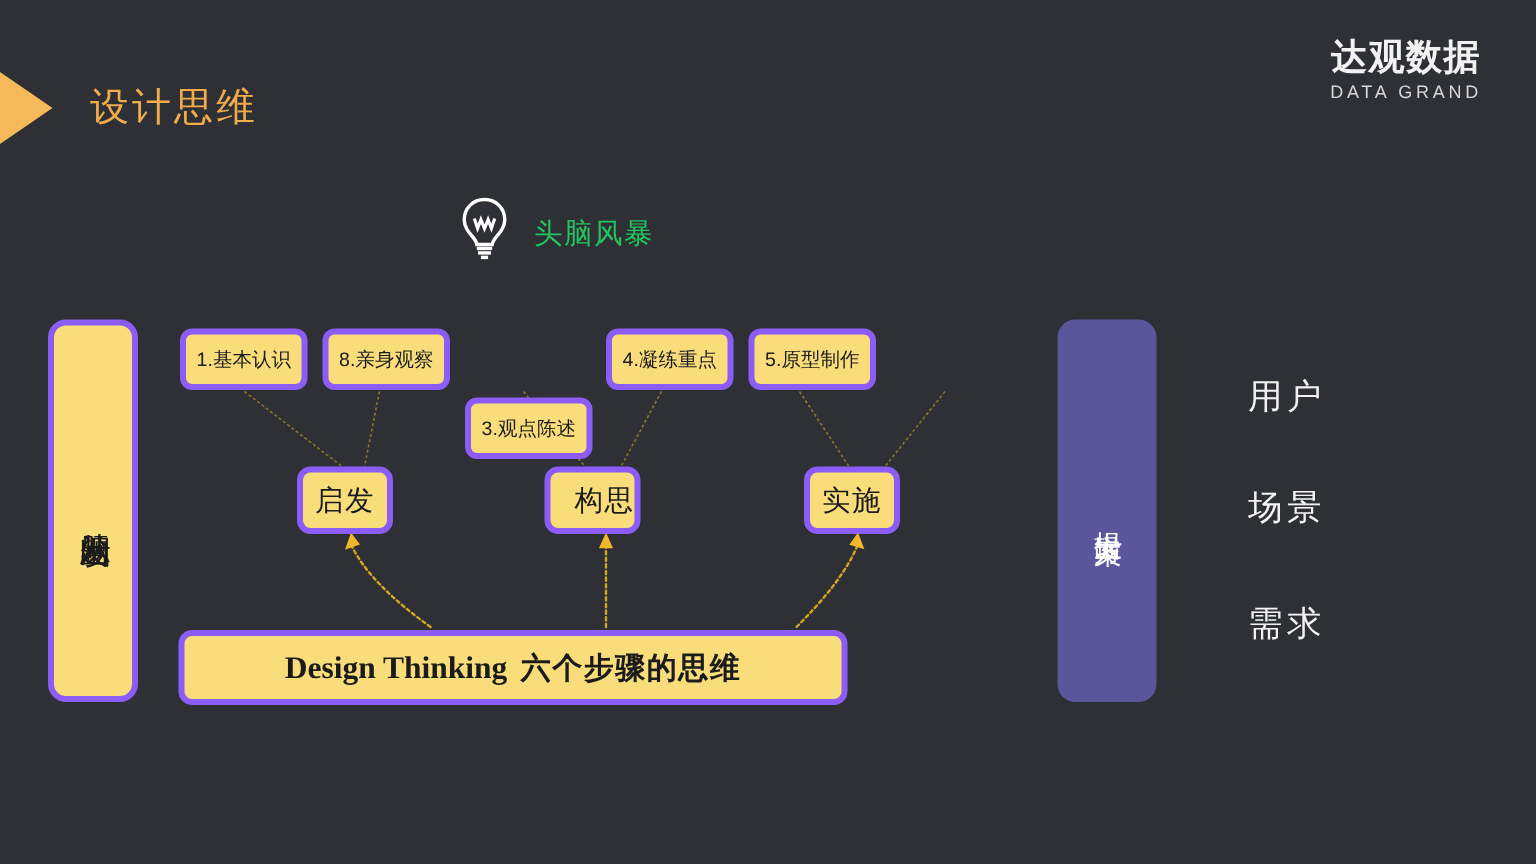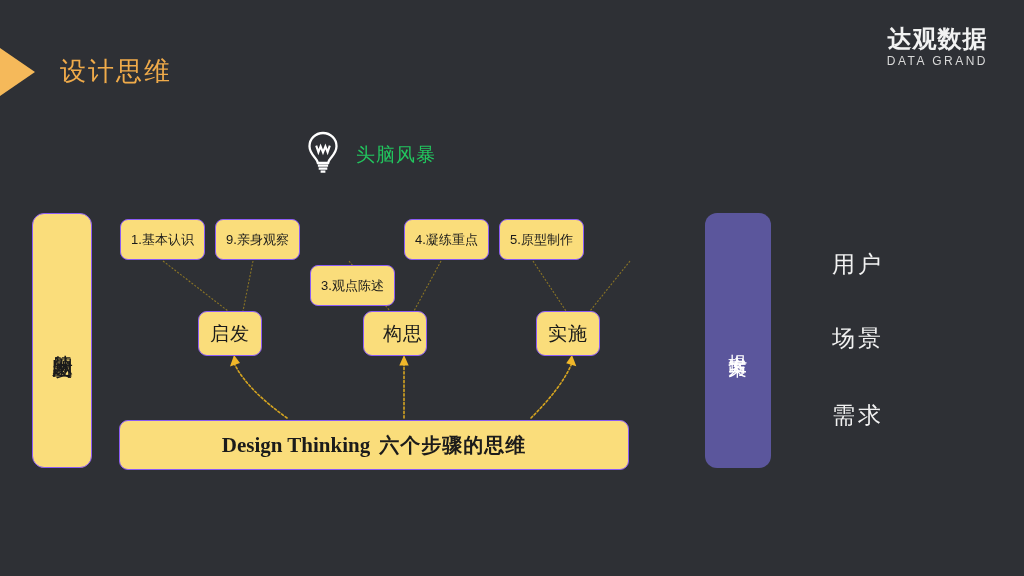--- a/index.html
+++ b/index.html
@@ -74,21 +74,21 @@
   #brainstorm .bs-label {
     font-size: 19px;
     color: #22c55e;
     letter-spacing: 1px;
   }
 
   
   .ybox {
     position: absolute;
     background: #fadd7b;
-    border: 1px solid #8b5cf6;
+    border: 4px solid #8b5cf6;
     border-radius: 9px;
     color: #1b1b1b;
     display: flex;
     align-items: center;
     justify-content: center;
     box-sizing: border-box;
     text-align: center;
   }
 
   #start-box {
@@ -126,21 +126,21 @@
     border-radius: 9px;
     letter-spacing: 1px;
   }
   #phase-1 { left: 198px; }
   #phase-2 { left: 363px; padding-left: 16px; }
   #phase-3 { left: 536px; }
 
   #summary-box {
     left: 119px;
     top: 420px;
-    width: 510px;
+    width: 446px;
     height: 50px;
     border-radius: 9px;
     font-size: 20px;
   }
   #summary-box .en {
     font-family: "Liberation Serif", "DejaVu Serif", serif;
     font-weight: bold;
     font-size: 21px;
   }
   #summary-box .cn {
@@ -240,21 +240,21 @@
   </svg>
 
   <div class="ybox" id="start-box">
     <span class="v">从问题出发</span>
   </div>
 
   <div class="ybox step-box" id="step-1">
     <span>1.基本认识</span>
   </div>
   <div class="ybox step-box" id="step-2">
-    <span>9.亲身观察</span>
+    <span>8.亲身观察</span>
   </div>
   <div class="ybox step-box" id="step-3">
     <span>3.观点陈述</span>
   </div>
   <div class="ybox step-box" id="step-4">
     <span>4.凝练重点</span>
   </div>
   <div class="ybox step-box" id="step-5">
     <span>5.原型制作</span>
   </div>

